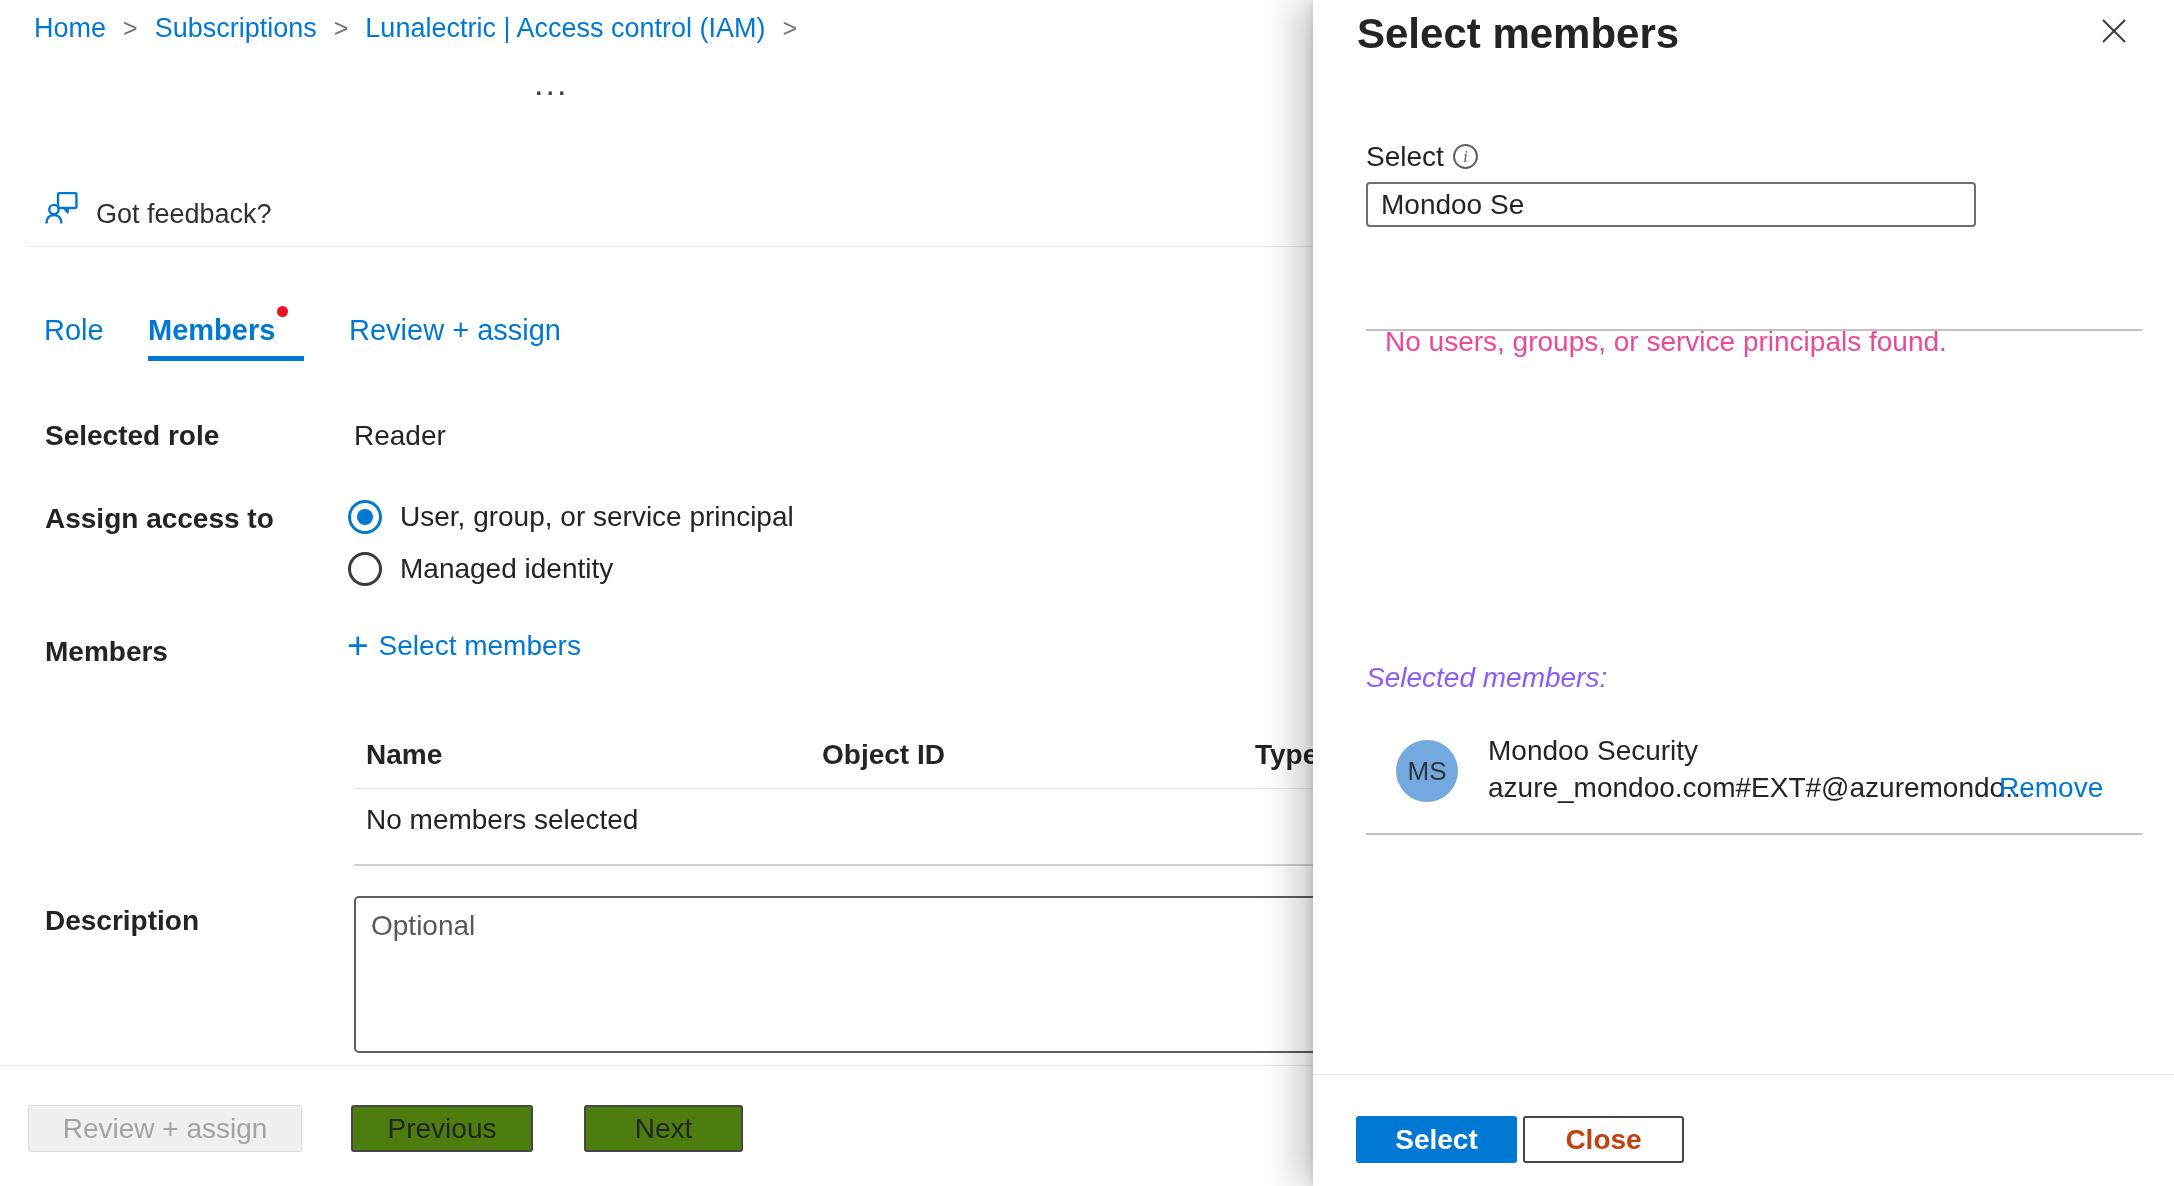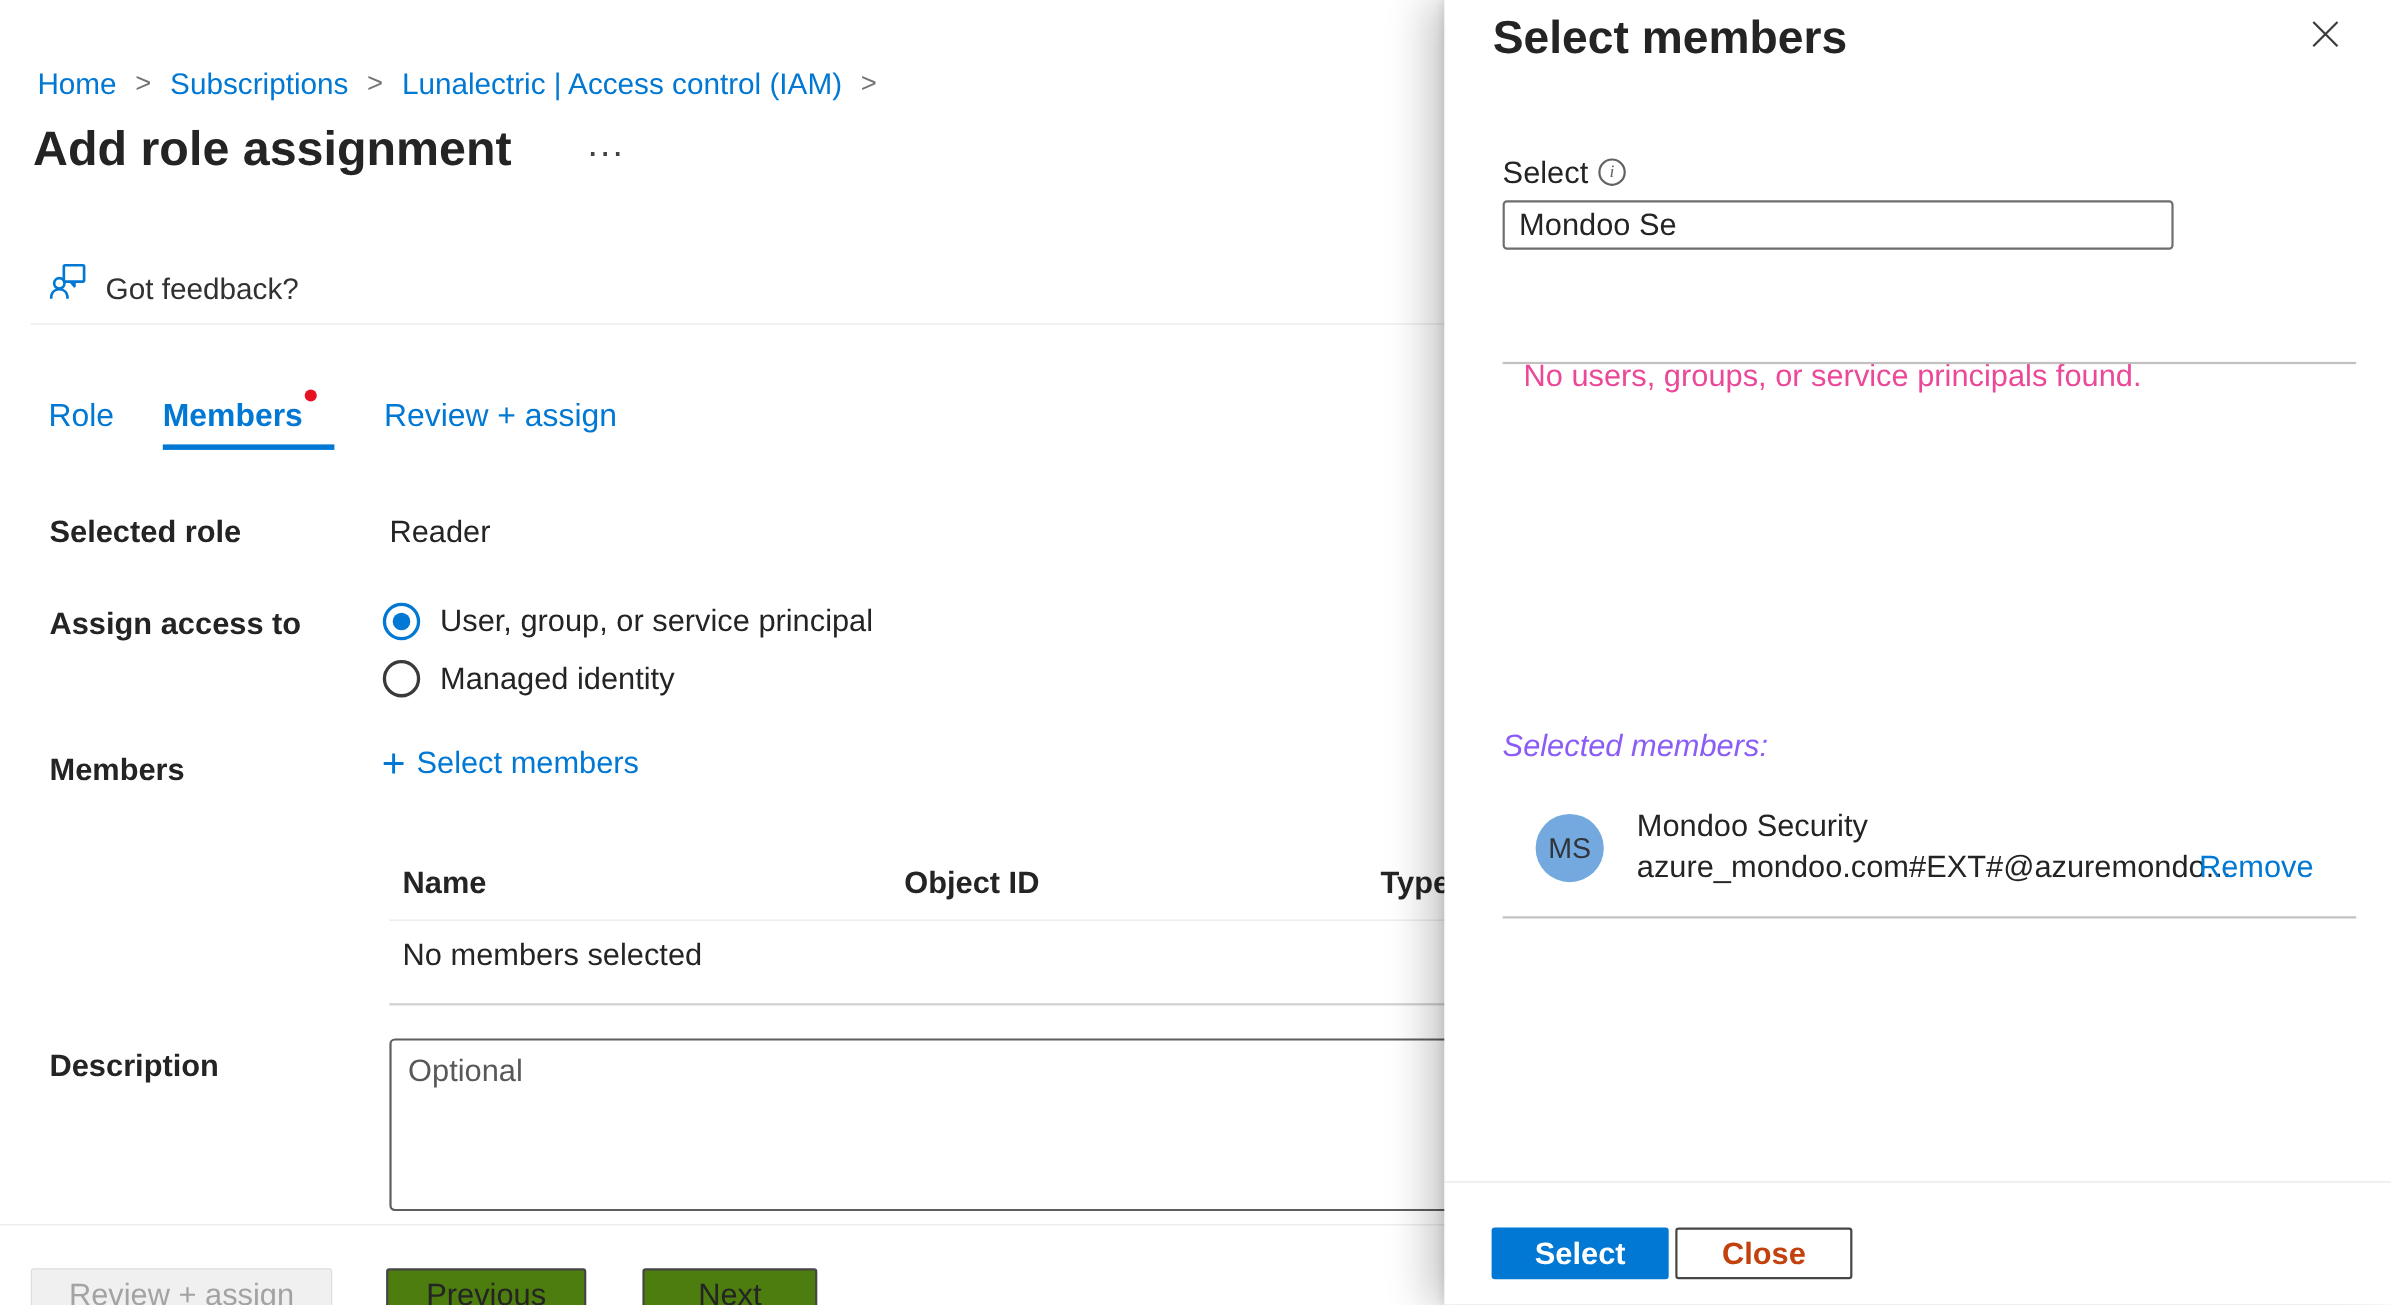--- a/index.html
+++ b/index.html
@@ -1,21 +1,21 @@
 <!DOCTYPE html>
 <html><head>
 <meta charset="utf-8">
 <style>
   * { margin:0; padding:0; box-sizing:border-box; }
   html,body { width:2174px; height:1186px; background:#ffffff;
     font-family:"Liberation Sans","DejaVu Sans",sans-serif; color:#242424; overflow:hidden; }
   .abs { position:absolute; }
 
   
-  .main { position:absolute; inset:0; background:#fff;margin-top:48px; }
+  .main { position:absolute; inset:0; background:#fff; }
 
   .breadcrumb { left:34px; top:12px; display:flex; align-items:center; gap:17px;
     font-size:27px; line-height:32px; }
   .crumb { color:#0078d4; cursor:pointer; }
   .crumb-sep { color:#747474; font-size:25px; }
 
   .page-title { left:30px; top:62px; font-size:44px; font-weight:700; color:#242424; line-height:52px; }
   .title-more { left:534px; top:64px; font-size:34px; color:#424242; letter-spacing:2px; cursor:pointer; }
 
   .feedback { left:45px; top:190px; display:flex; align-items:flex-end; gap:17px; cursor:pointer; }
@@ -106,21 +106,20 @@
 
   <div class="abs breadcrumb">
     <span class="crumb">Home</span>
     <span class="crumb-sep">&gt;</span>
     <span class="crumb">Subscriptions</span>
     <span class="crumb-sep">&gt;</span>
     <span class="crumb">Lunalectric | Access control (IAM)</span>
     <span class="crumb-sep">&gt;</span>
   </div>
 
-  <h1 class="abs page-title">Add role assignment</h1>
   <span class="abs title-more">...</span>
 
   <div class="abs feedback">
     <span>
       <svg width="34" height="36" viewBox="0 0 24 25">
         <rect x="9.2" y="2" width="13" height="10.5" rx="0.8" fill="none" stroke="#0078d4" stroke-width="1.7"></rect>
         <polyline points="13.5,12.5 16,15.5 16,12.5" fill="none" stroke="#0078d4" stroke-width="1.7" stroke-linejoin="round"></polyline>
         <circle cx="6.3" cy="13.6" r="3.3" fill="none" stroke="#0078d4" stroke-width="1.7"></circle>
         <path d="M1 23.5 C1 19.4 3.3 17.4 6.3 17.4 C9.3 17.4 11.6 19.4 11.6 23.5" fill="none" stroke="#0078d4" stroke-width="1.7"></path>
       </svg>

